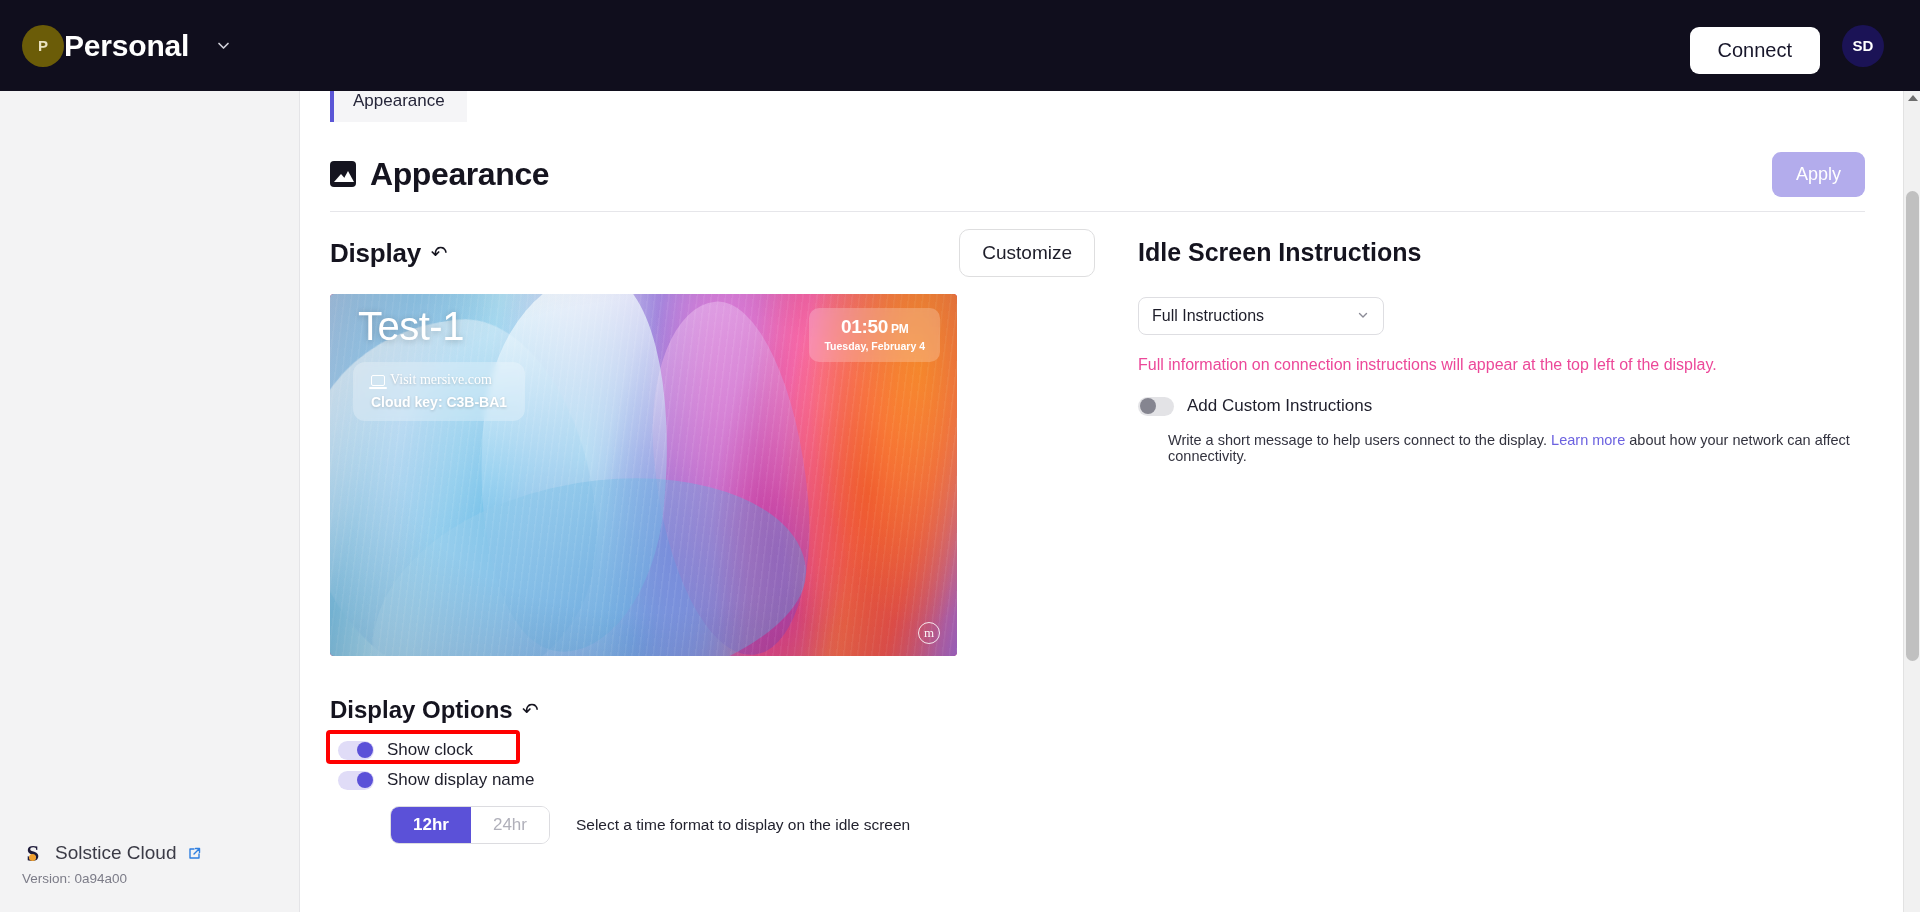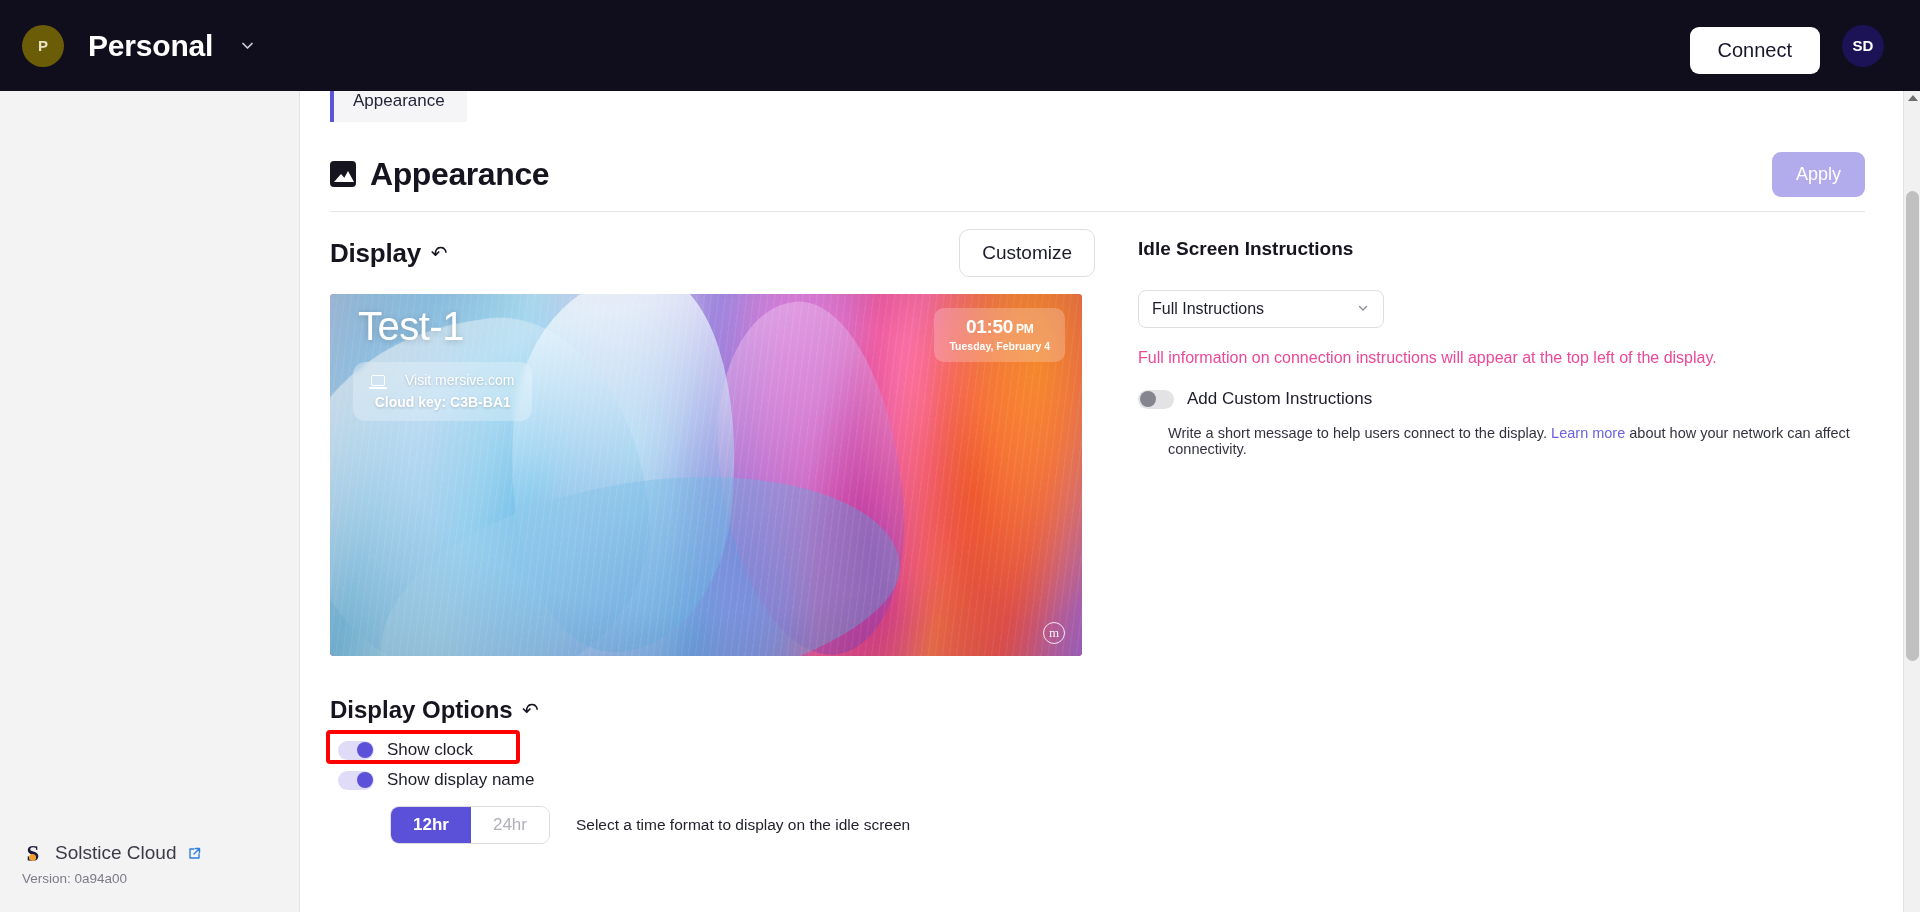--- a/index.html
+++ b/index.html
@@ -18,21 +18,21 @@
   }
   .org-avatar {
     width: 42px; height: 42px; border-radius: 50%;
     background: #6b5c08;
     color: #e9e2c0; font-size: 15px; font-weight: 600;
     display: flex; align-items: center; justify-content: center;
     margin-left: 22px;
   }
   .org-name {
     color: #ffffff; font-size: 30px; font-weight: 700;
-    margin-left: 24px; letter-spacing: -0.2px;
+    letter-spacing: -0.2px;
   }
   .org-caret {
     margin-left: 26px; color: #cfcfd8; font-size: 17px;
     display: flex; align-items: center;
   }
   .topbar-right {
     margin-left: auto; display: flex; align-items: center;
     padding-right: 36px; gap: 22px;
   }
   .connect-btn {
@@ -152,21 +152,21 @@
   }
   .customize-btn {
     margin-left: auto; background: #ffffff;
     border: 1px solid #dededf; border-radius: 10px;
     font-size: 19px; font-family: inherit; color: #1d1d29;
     padding: 12px 22px; cursor: pointer;
   }
 
   
   .preview {
-    position: relative; width: 752px; height: 362px;
+    position: relative; width: 627px; height: 362px;
     border-radius: 4px; overflow: hidden;
     background: #be185d;
   }
   .preview .bg {
     position: absolute; inset: 0;
     background:
       radial-gradient(ellipse 180px 420px at 94% 20%, #ff8c2e 0%, rgba(255,140,46,0) 62%),
       radial-gradient(ellipse 150px 400px at 86% 55%, #e8462f 0%, rgba(232,70,47,0) 60%),
       radial-gradient(ellipse 120px 380px at 79% 30%, #ff7ab0 0%, rgba(255,122,176,0) 60%),
       radial-gradient(ellipse 110px 340px at 72% 70%, #c52a8e 0%, rgba(197,42,142,0) 62%),
@@ -229,22 +229,23 @@
     letter-spacing: -0.5px;
   }
   .pv-info {
     position: absolute; left: 23px; top: 68px;
     background: rgba(255,255,255,0.26);
     border-radius: 12px; padding: 10px 18px 11px;
     color: #ffffff; text-align: center;
     backdrop-filter: blur(3px);
   }
   .pv-info-line1 {
-    font-size: 14px; display: flex; align-items: center; gap: 20px;
+    font-size: 14px; display: flex; align-items: center; gap: 5px;
     text-shadow: 0 1px 3px rgba(0,0,0,.2);
+    font-family: Liberation Serif, serif;
   }
   .laptop-icon {
     width: 14px; height: 11px; border: 1.6px solid #fff;
     border-radius: 2px; position: relative; flex: none;
   }
   .laptop-icon::after {
     content: ""; position: absolute; left: -3px; bottom: -4px;
     width: 18px; height: 1.8px; background: #fff; border-radius: 1px;
   }
   .pv-info-line2 {
@@ -313,21 +314,21 @@
 
   .annotation {
     position: absolute; left: -4px; top: 34px;
     width: 194px; height: 34px;
     border: 4px solid #ff0000; border-radius: 4px;
     pointer-events: none;
   }
 
   
   .right-title {
-    font-size: 19px; font-weight: 700; color: #15141f;
+    font-size: 25px; font-weight: 700; color: #15141f;
     margin-top: 26px; margin-bottom: 0;
   }
   .select {
     margin-top: 30px; width: 246px; height: 38px;
     border: 1px solid #dedee2; border-radius: 8px;
     background: #ffffff; display: flex; align-items: center;
     padding: 0 13px; cursor: pointer;
   }
   .select-value { font-size: 16px; color: #1d1d29; }
   .select-caret { margin-left: auto; color: #8b8b96; font-size: 13px; }

